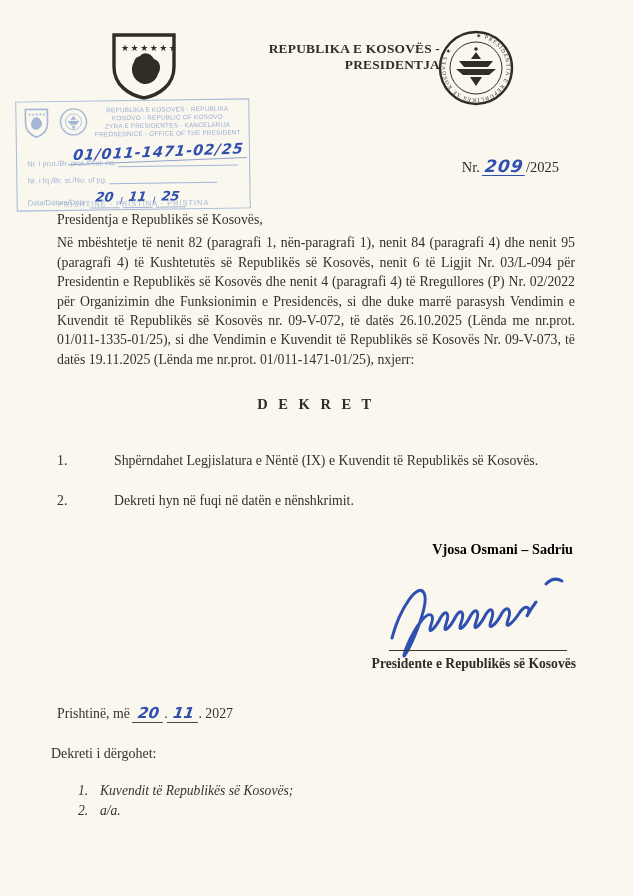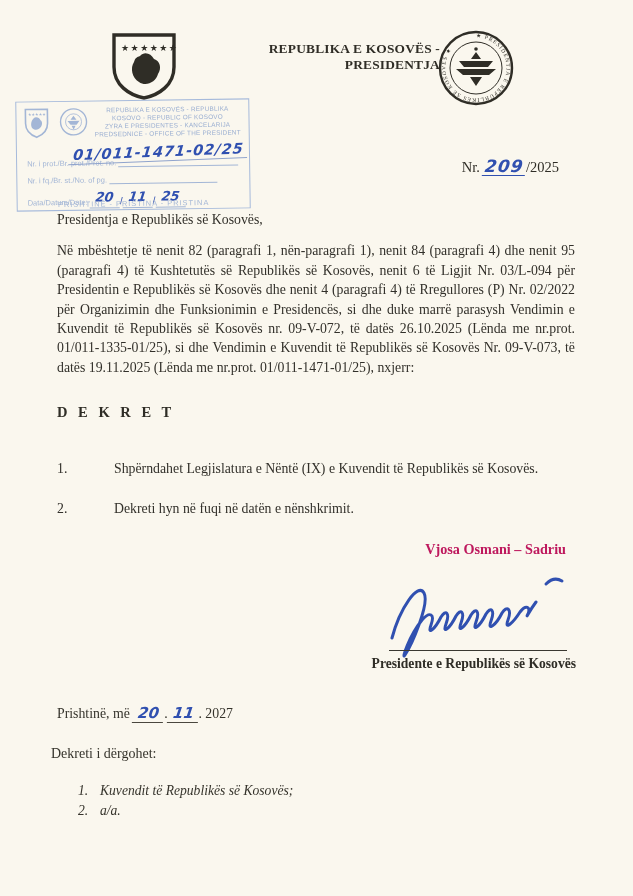--- a/index.html
+++ b/index.html
@@ -58,32 +58,32 @@
   .doc-number .hw-num{
     font-size:17px; letter-spacing:1px; transform:skewX(-8deg);
     border-bottom:1.5px solid #3050b0; padding:0 2px 0 2px; line-height:1;
   }
 
   
   .bodytext{
     position:absolute; left:57px; top:210px; width:518px;
     font-size:13.8px; line-height:19.4px; color:#32302a;
   }
-  .salutation{ margin-bottom:12px; }
+  .salutation{ margin-bottom:4px; }
   .preamble{ text-align:justify; }
   .decree-title{
-    font-weight:bold; font-size:14.5px;
+    text-align:center; font-weight:bold; font-size:14.5px;
     letter-spacing:3.5px; margin-top:26px; margin-bottom:0; color:#2f2d26;
   }
   .decree-items{ margin-top:36px; }
   .decree-item{ display:grid; grid-template-columns:57px 1fr; margin-bottom:21px; }
 
   
   .sig-name{
-    position:absolute; right:67px; top:541px; font-weight:bold; font-size:14.2px; color:#be185d;
+    position:absolute; right:60px; top:541px; font-weight:bold; font-size:14.2px; color:#000000;
   }
   .sig-script{ position:absolute; left:378px; top:568px; }
   .sig-rule{ position:absolute; left:389px; top:650px; width:178px; height:1px; background:#3a3831; }
   .sig-title{
     position:absolute; left:366px; top:656px; width:210px; text-align:right;
     font-weight:bold; font-size:13.6px; color:#2f2d26;
   }
 
   
   .place-date{ position:absolute; left:57px; top:706px; font-size:13.8px; }

